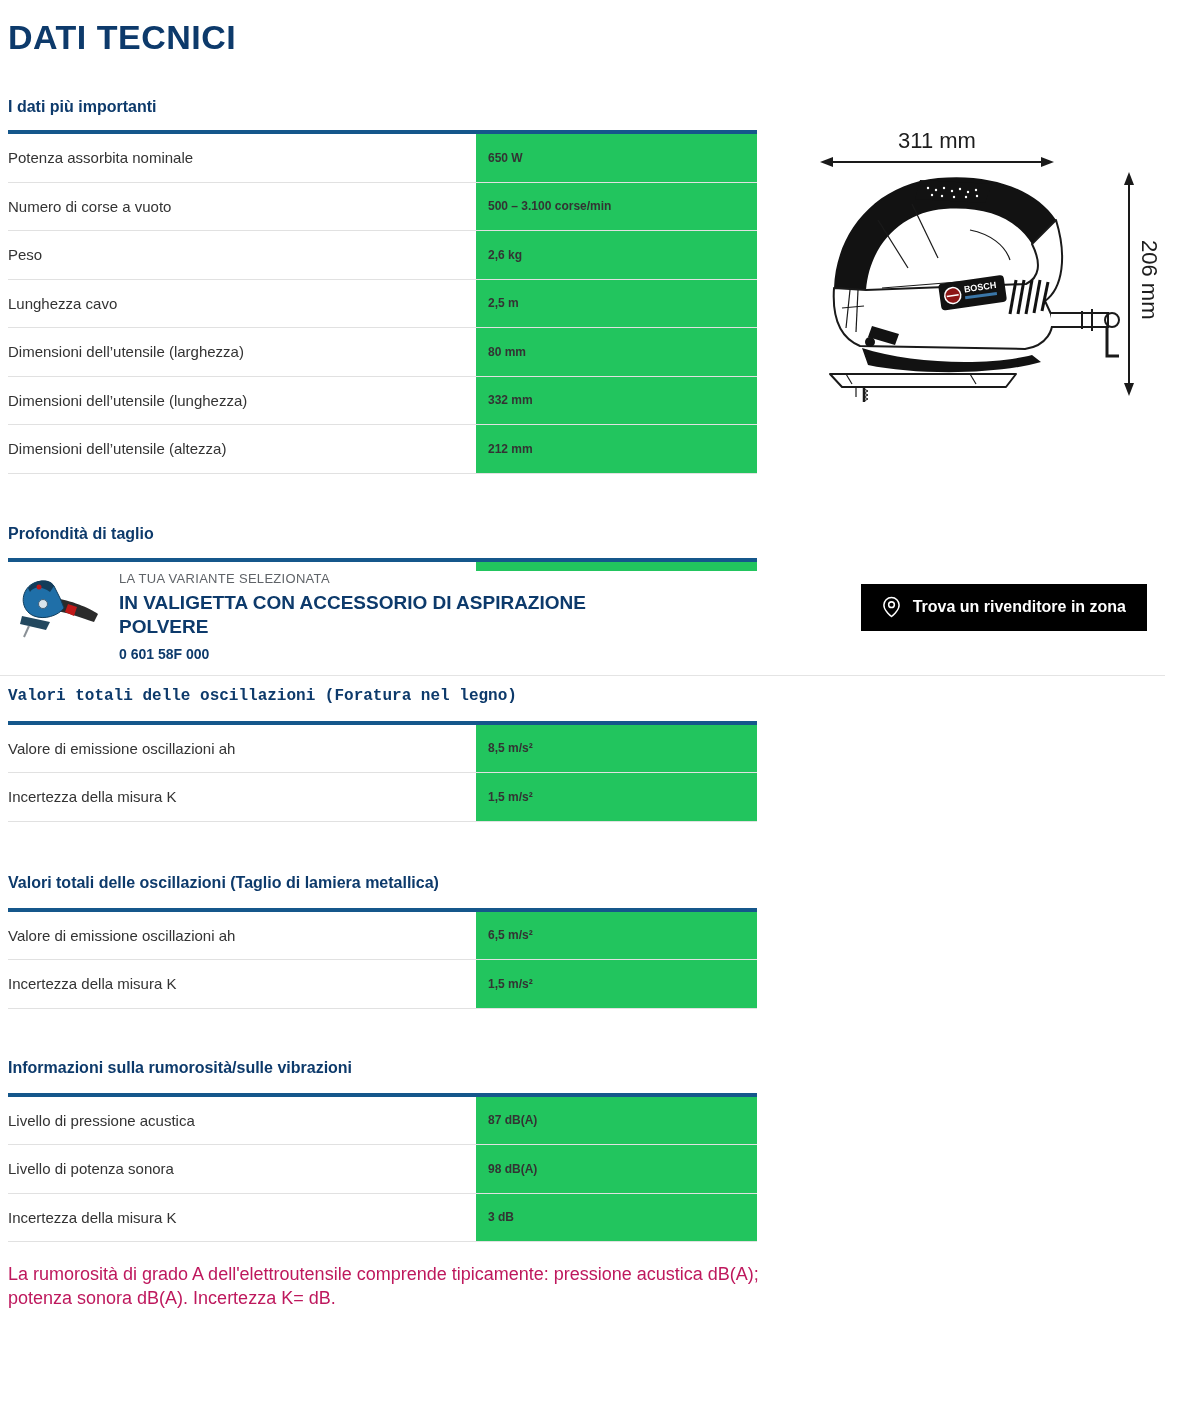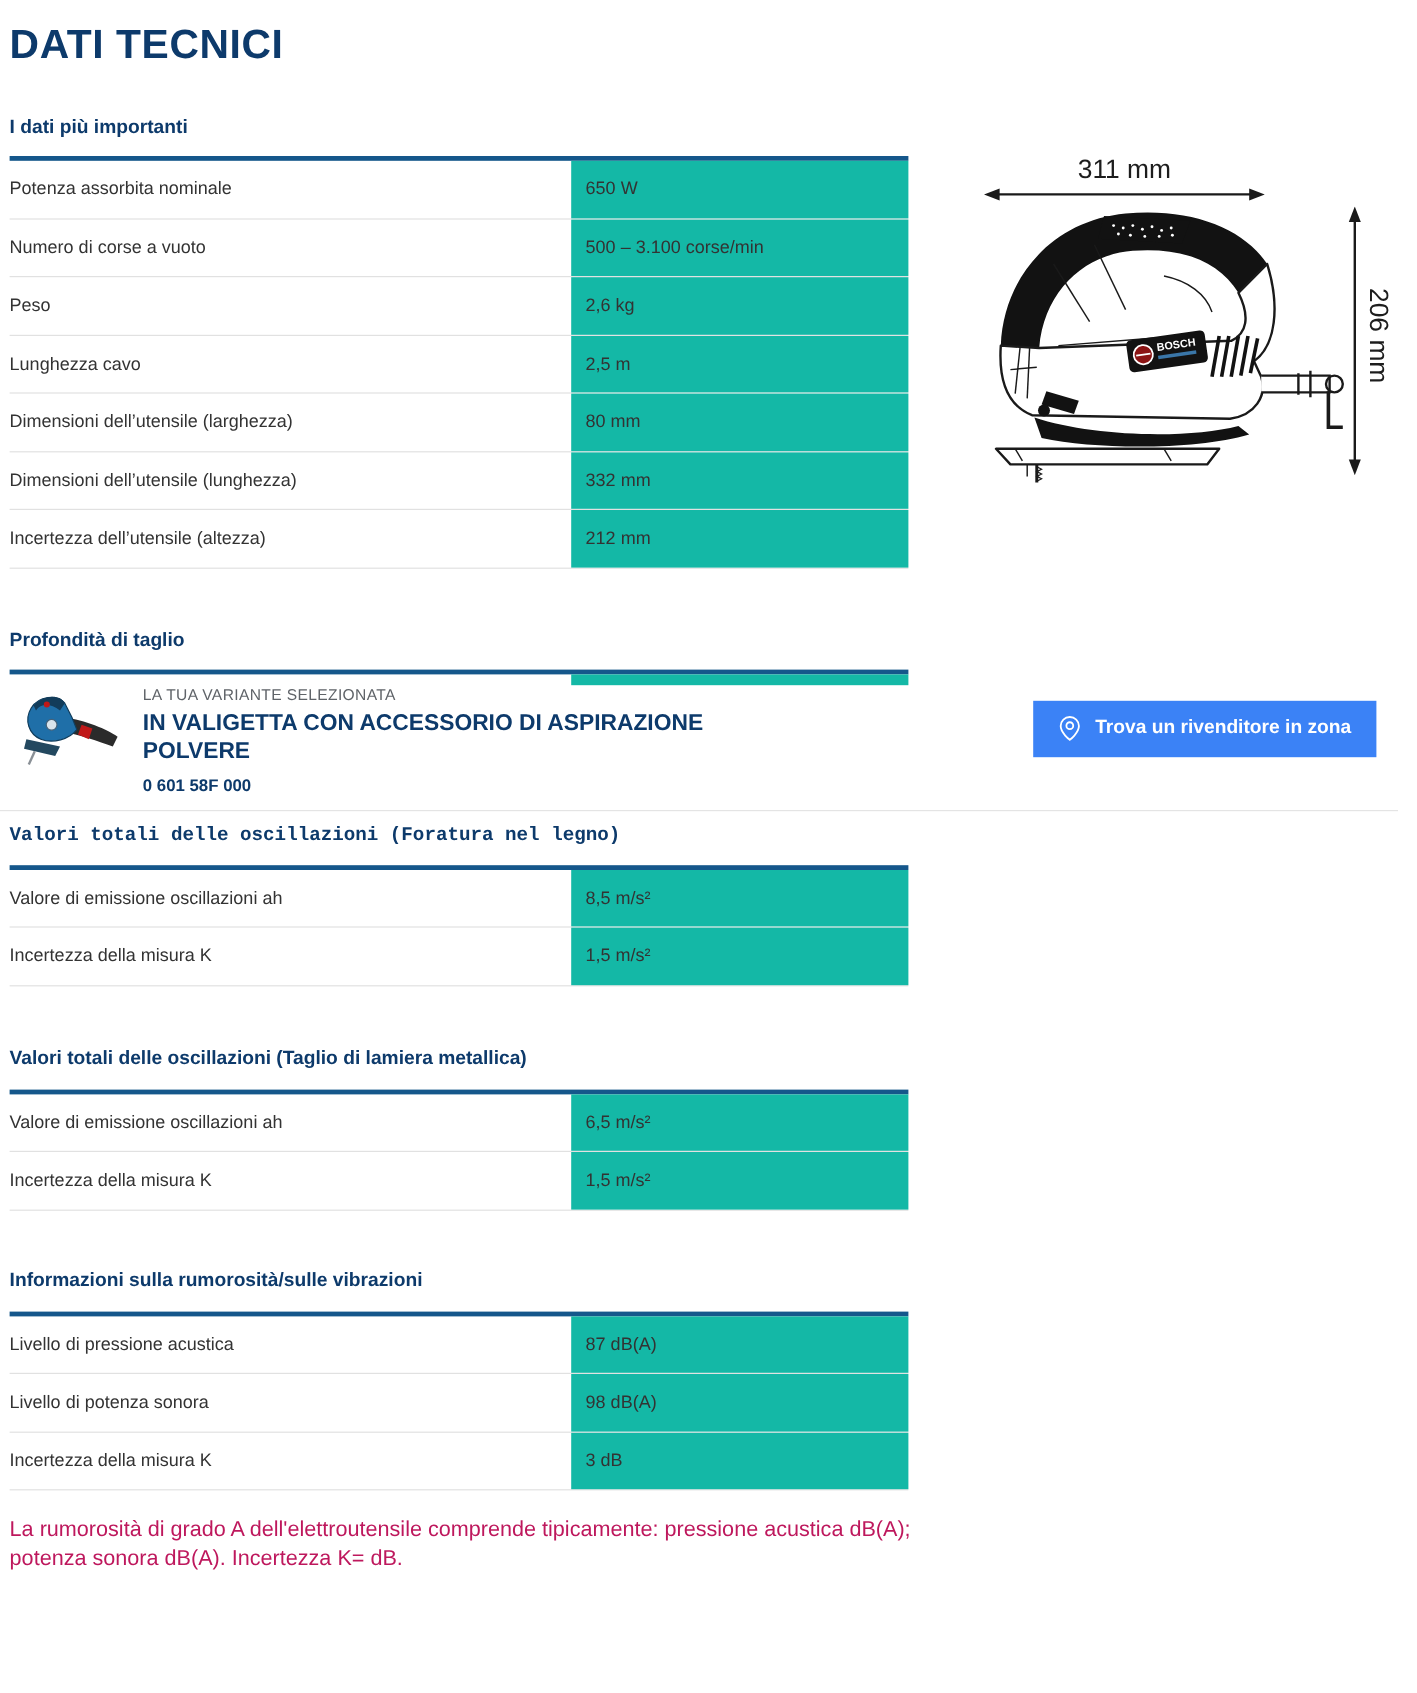--- a/index.html
+++ b/index.html
@@ -30,35 +30,35 @@
   .h-noise     { margin-top: 49px; margin-bottom: 15px; }
 
   .spec-table { width: 749px; border-top: 4.5px solid #15578b; }
   .spec-row { display: flex; height: 48.5px; border-bottom: 1px solid #e1e1e1; }
   .spec-row.clipped { height: 9px; border-bottom: none; }
   .spec-label {
     width: 468px; display: flex; align-items: center;
     font-size: 15px; color: #333; padding-right: 10px;
   }
   .spec-value {
-    flex: 1; background: #14b8a6; display: flex; align-items: center;
-    padding-left: 12px; font-size: 15px; color: #333;
+    flex: 1; background: #22c55e; display: flex; align-items: center;
+    padding-left: 12px; font-size: 12px; color: #333; font-weight: bold;
   }
 
   .variant-row { position: relative; width: 1139px; min-height: 88px; }
   .variant-thumb { position: absolute; left: 0; top: 3px; width: 96px; height: 66px; }
   .variant-text { margin-left: 111px; width: 545px; }
   .variant-eyebrow { font-size: 13px; color: #5f6368; letter-spacing: 0.3px; margin-bottom: 5px; }
   .variant-title { font-size: 19px; line-height: 24px; font-weight: bold; color: #0d3a6b; margin-bottom: 7px; }
   .variant-sku { font-size: 14px; font-weight: bold; color: #0d3a6b; }
 
   .dealer-button {
     position: absolute; right: 0; top: 13px; height: 47px;
     display: flex; align-items: center; gap: 12px;
-    background: #3b82f6; color: #fff;
+    background: #000000; color: #fff;
     border: none; padding: 0 21px;
     font-family: "Liberation Sans", sans-serif;
     font-size: 16px; font-weight: bold; cursor: pointer;
   }
 
   .divider {
     border: none; border-top: 1px solid #e4e4e4;
     width: 1181px; margin: 13px 0 0 -24px;
   }
 
@@ -107,21 +107,21 @@
     </div>
     <div class="spec-row">
       <div class="spec-label">Dimensioni dell’utensile (larghezza)</div>
       <div class="spec-value">80 mm</div>
     </div>
     <div class="spec-row">
       <div class="spec-label">Dimensioni dell’utensile (lunghezza)</div>
       <div class="spec-value">332 mm</div>
     </div>
     <div class="spec-row">
-      <div class="spec-label">Incertezza dell’utensile (altezza)</div>
+      <div class="spec-label">Dimensioni dell’utensile (altezza)</div>
       <div class="spec-value">212 mm</div>
     </div>
   </div>
 
   <h2 class="section-heading h-cutting">Profondità di taglio</h2>
   <div class="spec-table">
     <div class="spec-row clipped">
       <div class="spec-label"></div>
       <div class="spec-value"></div>
     </div>

